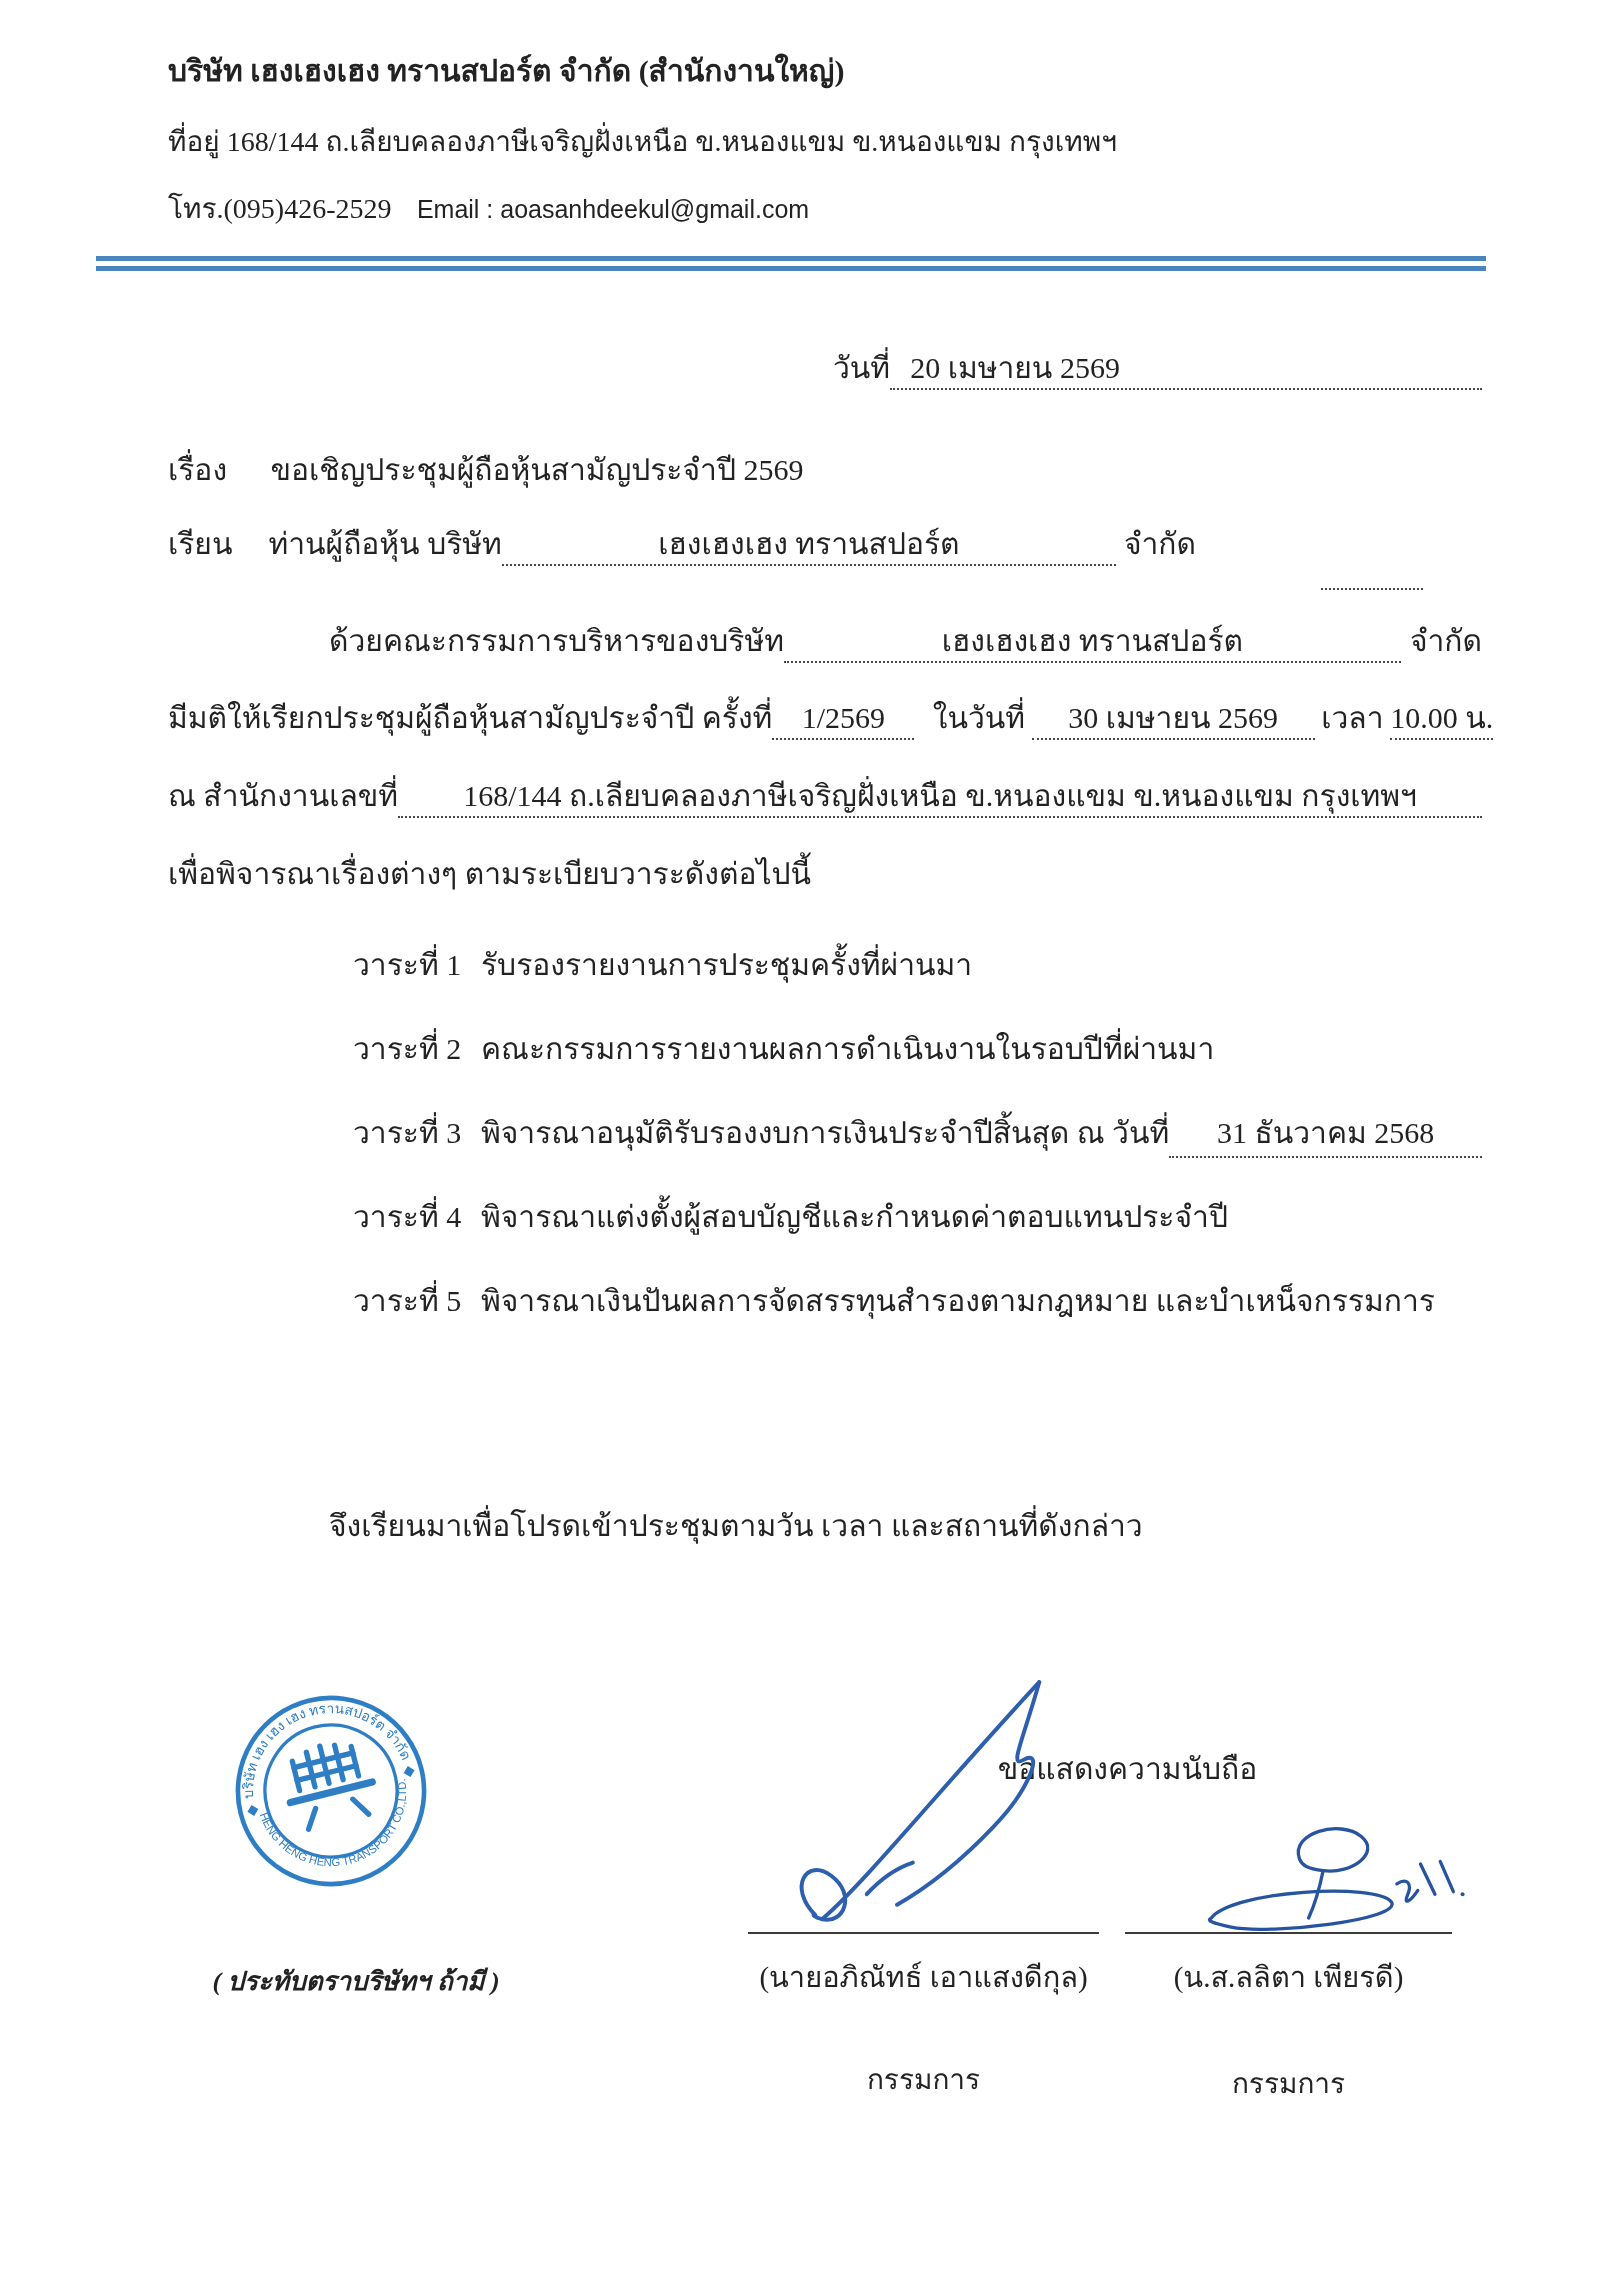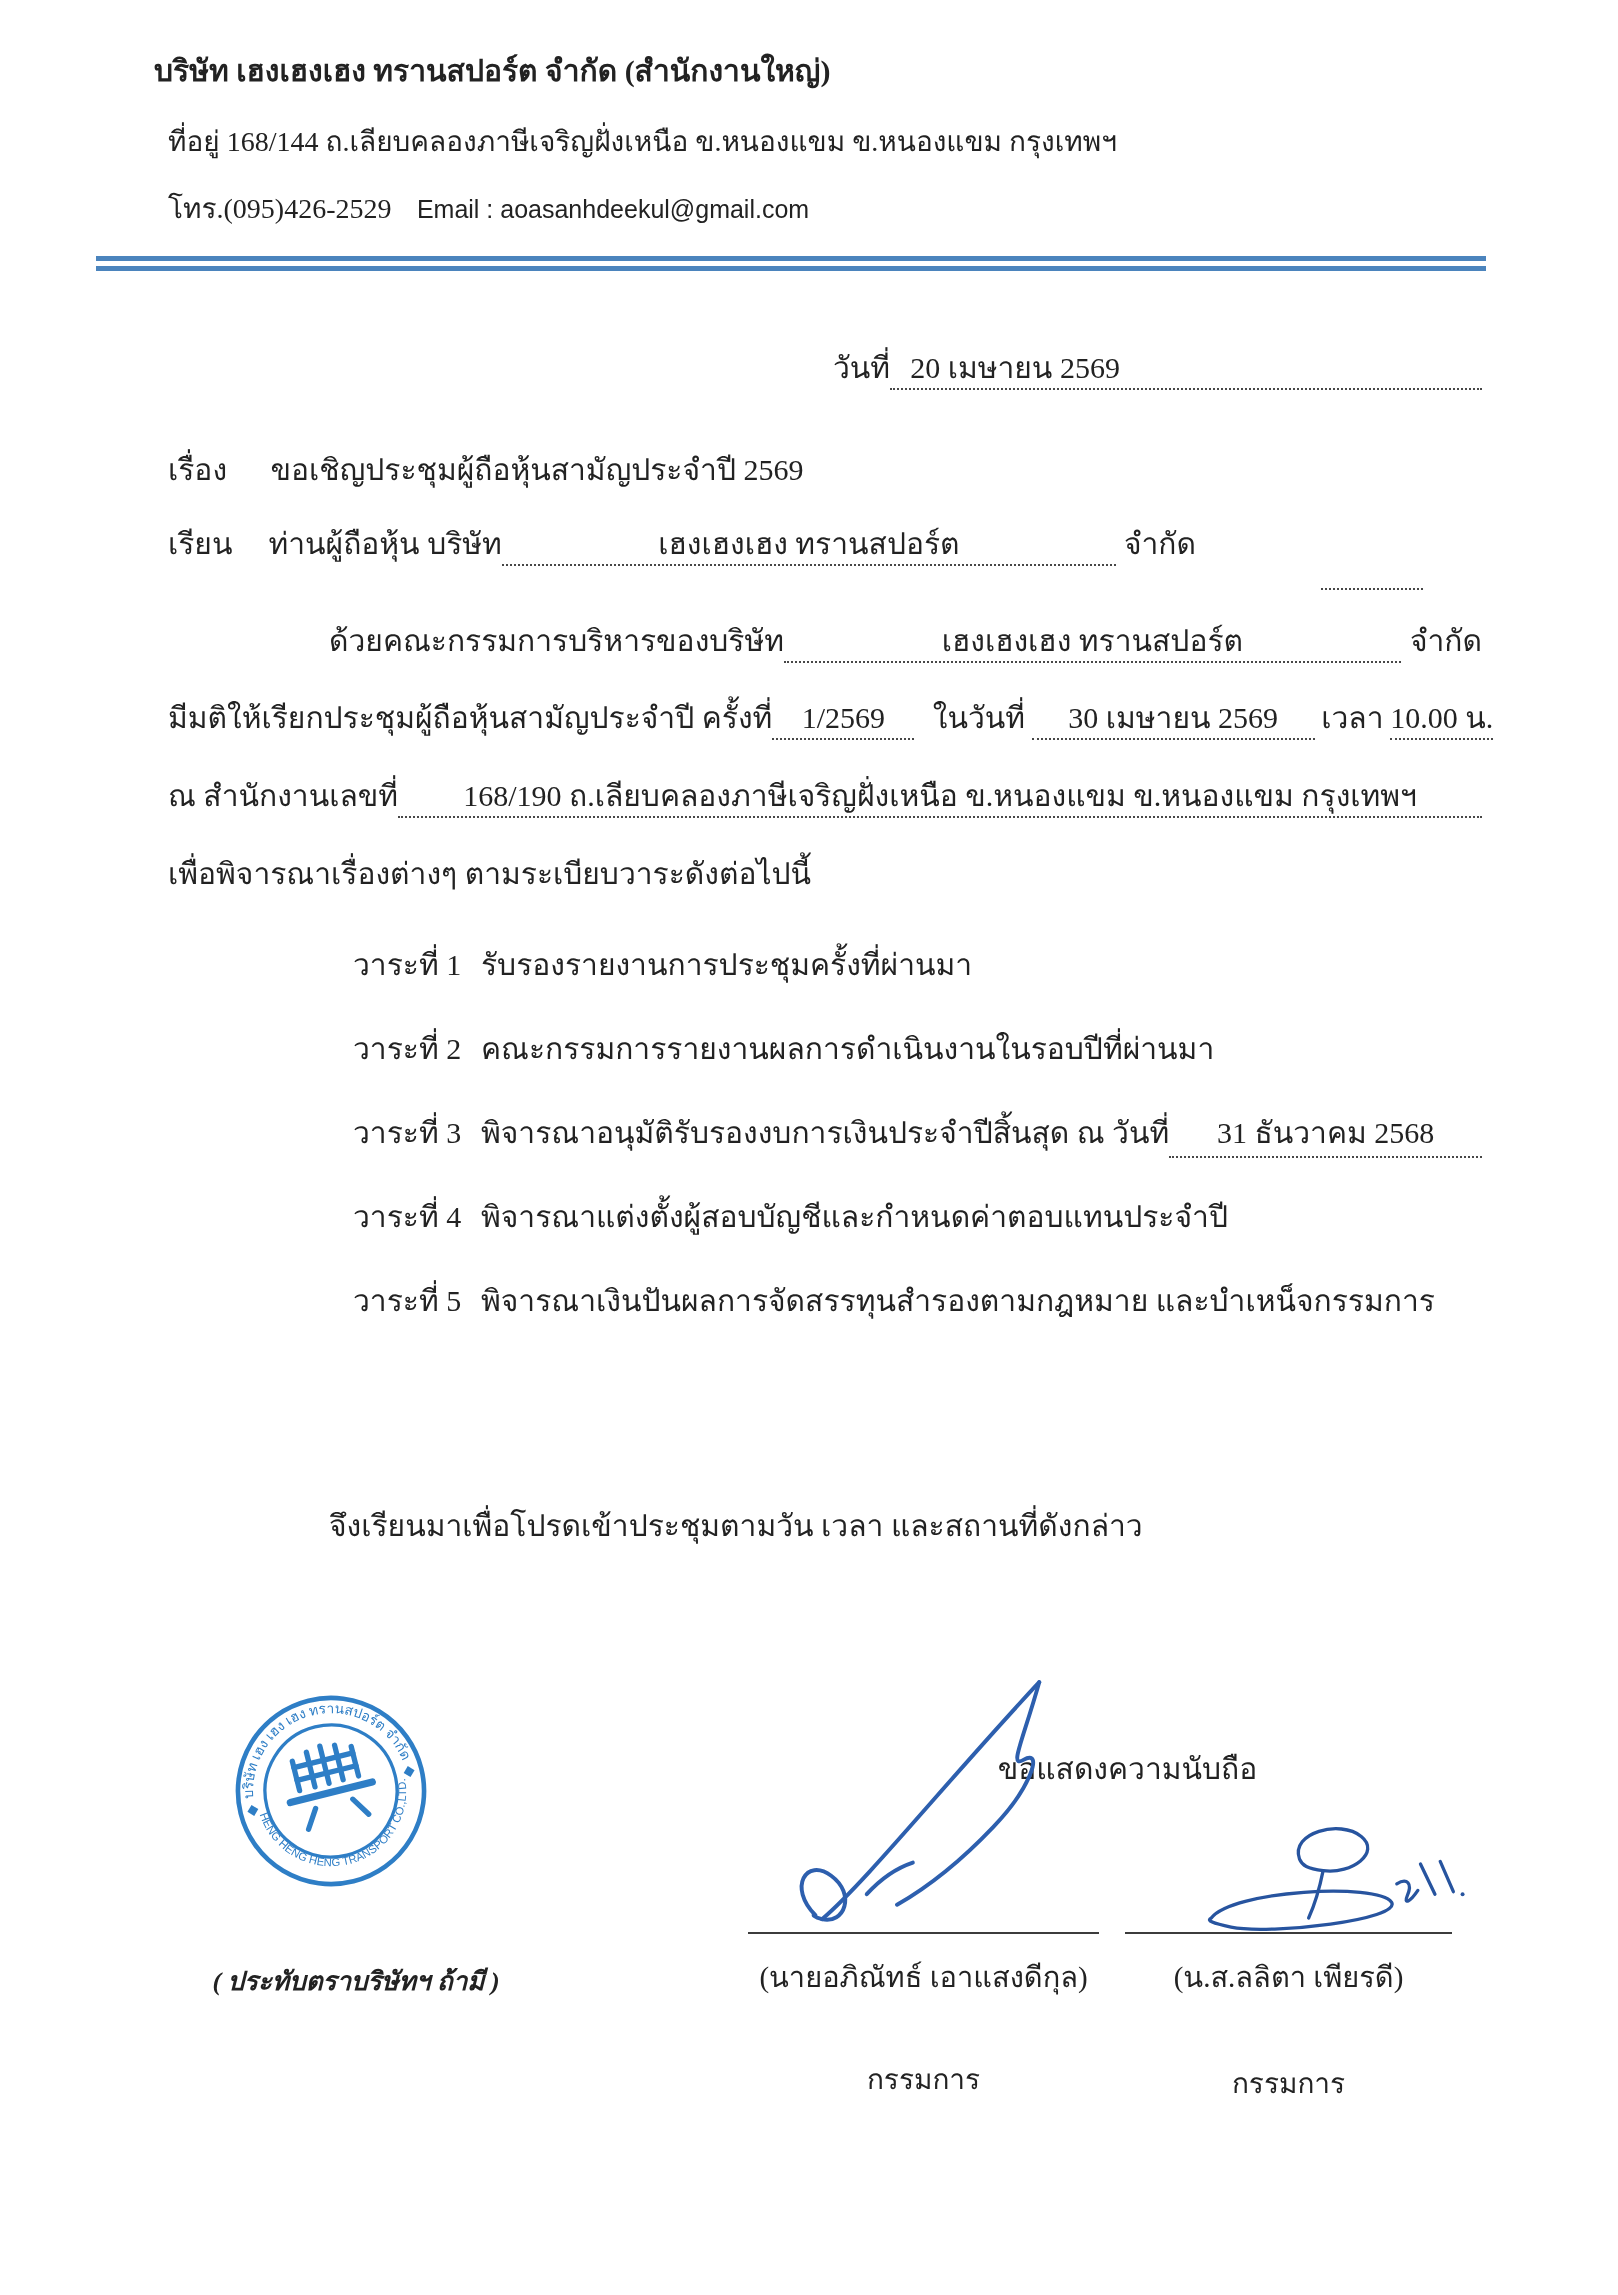--- a/index.html
+++ b/index.html
@@ -25,21 +25,21 @@
   .caption{font-size:26px;font-weight:bold;font-style:italic;}
   .name{font-size:29px;}
   .role{font-size:28px;}
   .signoff{font-size:30px;}
 </style>
 </head>
 <body>
 
 <div class="page">
 
-  <div class="abs hdr-name" style="left:154px;top:47px;">บริษัท เฮงเฮงเฮง ทรานสปอร์ต จำกัด (สำนักงานใหญ่)</div>
+  <div class="abs hdr-name" style="left:168px;top:47px;">บริษัท เฮงเฮงเฮง ทรานสปอร์ต จำกัด (สำนักงานใหญ่)</div>
   <div class="abs hdr-line" style="left:168px;top:119px;">ที่อยู่ 168/144 ถ.เลียบคลองภาษีเจริญฝั่งเหนือ ข.หนองแขม ข.หนองแขม กรุงเทพฯ</div>
   <div class="abs hdr-line" style="left:168px;top:186px;">
     <span>โทร.(095)426-2529</span>
     <span class="latin" style="margin-left:18.4px;">Email : aoasanhdeekul@gmail.com</span>
   </div>
 
   <div class="abs rule" style="left:96px;top:256px;width:1390px;"></div>
 
   <div class="abs body-txt flexline" style="left:833px;top:348px;width:649px;">
     <span>วันที่</span>
@@ -70,21 +70,21 @@
     <span>มีมติให้เรียกประชุมผู้ถือหุ้นสามัญประจำปี ครั้งที่</span>
     <span class="fill" style="flex:0 0 142px;">1/2569</span>
     <span style="padding:0 6.6px 0 18.4px;">ในวันที่</span>
     <span class="fill" style="flex:0 0 283px;">30 เมษายน 2569</span>
     <span style="padding:0 6.6px;">เวลา</span>
     <span class="fill" style="flex:1;">10.00 น.</span>
   </div>
 
   <div class="abs body-txt flexline" style="left:168px;top:776px;width:1314px;">
     <span>ณ สำนักงานเลขที่</span>
-    <span class="fill" style="flex:1;white-space:nowrap;overflow:hidden;">168/190 ถ.เลียบคลองภาษีเจริญฝั่งเหนือ ข.หนองแขม ข.หนองแขม กรุงเทพฯ</span>
+    <span class="fill" style="flex:1;white-space:nowrap;overflow:hidden;">168/144 ถ.เลียบคลองภาษีเจริญฝั่งเหนือ ข.หนองแขม ข.หนองแขม กรุงเทพฯ</span>
   </div>
 
   <div class="abs body-txt" style="left:168px;top:854px;">เพื่อพิจารณาเรื่องต่างๆ ตามระเบียบวาระดังต่อไปนี้</div>
 
   <div class="abs" style="left:329px;top:941px;width:1153px;">
     <div class="agenda-row">
       <span class="agenda-no">วาระที่ 1</span>
       <span>รับรองรายงานการประชุมครั้งที่ผ่านมา</span>
     </div>
     <div class="agenda-row">

